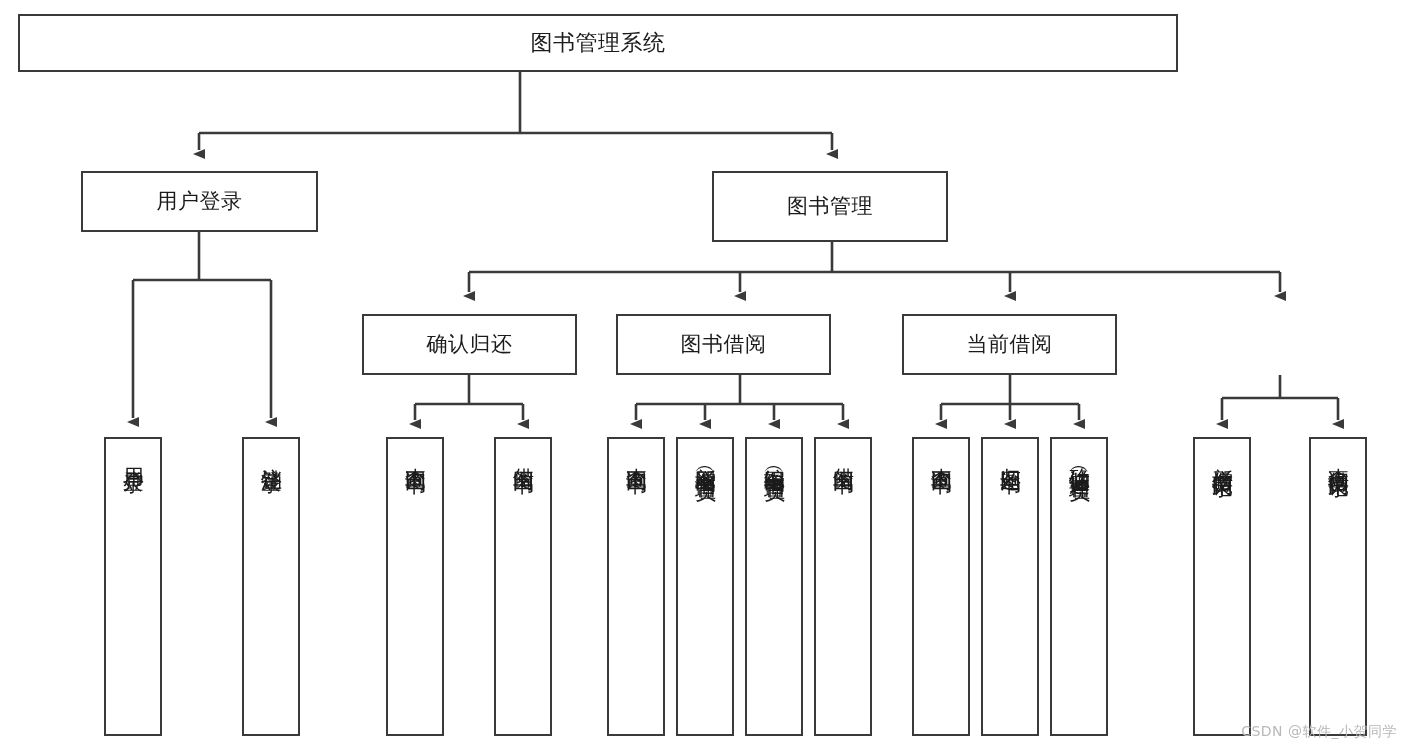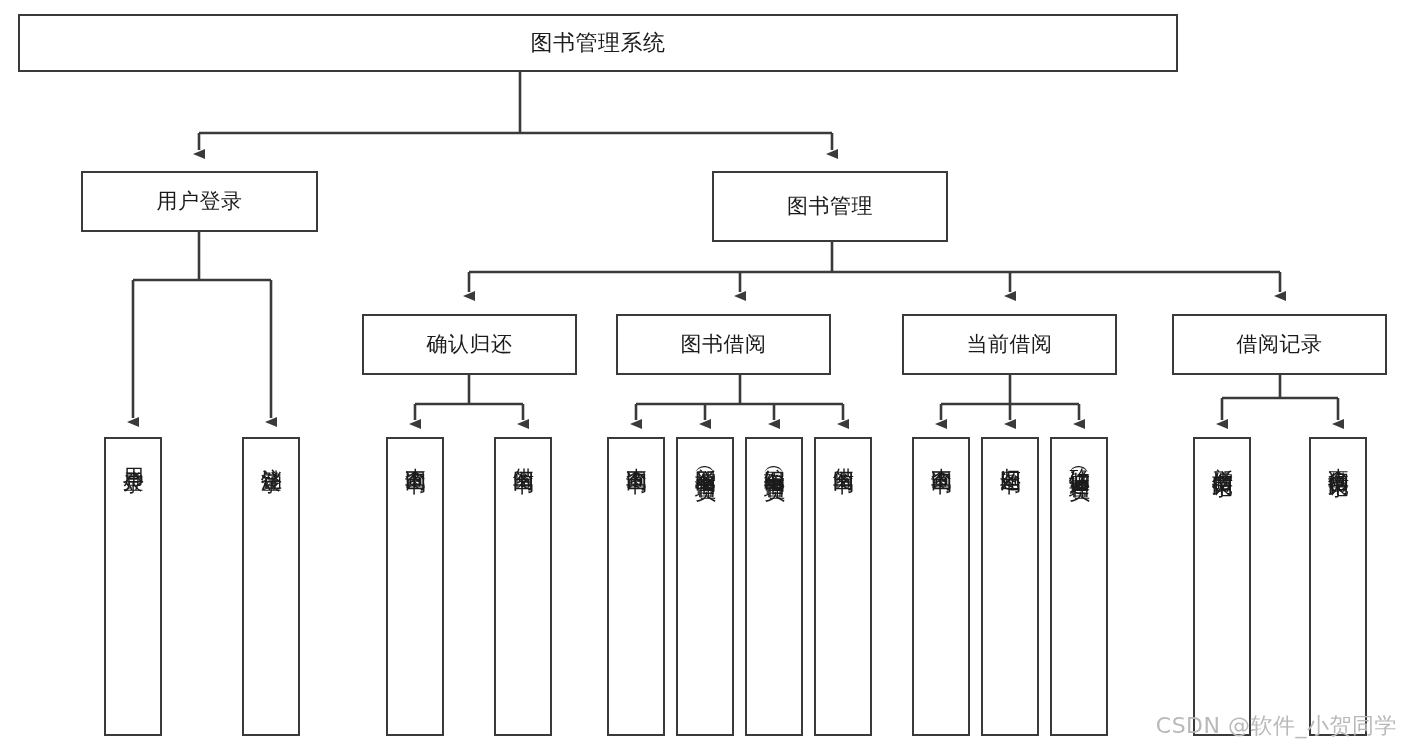--- a/index.html
+++ b/index.html
@@ -57,21 +57,21 @@
     font-size: 21px;
     line-height: 1.1;
     letter-spacing: 2px;
     white-space: pre;
   }
   #root-node .node-label { font-size: 22px; }
   #watermark {
     position: absolute;
     right: 8px;
     bottom: 6px;
-    font-size: 22px;
+    font-size: 14px;
     color: #b9b9b9;
     white-space: nowrap;
     letter-spacing: 0.5px;
     user-select: none;
   }
 </style>
 </head>
 <body>
 
 <div id="diagram-root">
@@ -143,23 +143,20 @@
   </div>
 
   <div class="node horizontal" style="left:616px; top:314px; width:215px; height:61px;">
     <span class="node-label">图书借阅</span>
   </div>
 
   <div class="node horizontal" style="left:902px; top:314px; width:215px; height:61px;">
     <span class="node-label">当前借阅</span>
   </div>
 
-  <div class="node horizontal" style="left:1172px; top:314px; width:215px; height:61px;">
-    <span class="node-label">借阅记录</span>
-  </div>
 
   <div class="node vertical" style="left:104px; top:437px; width:58px; height:299px;">
     <span class="node-label">用户登录</span>
   </div>
 
   <div class="node vertical" style="left:242px; top:437px; width:58px; height:299px;">
     <span class="node-label">注销登录</span>
   </div>
 
   <div class="node vertical" style="left:386px; top:437px; width:58px; height:299px;">

